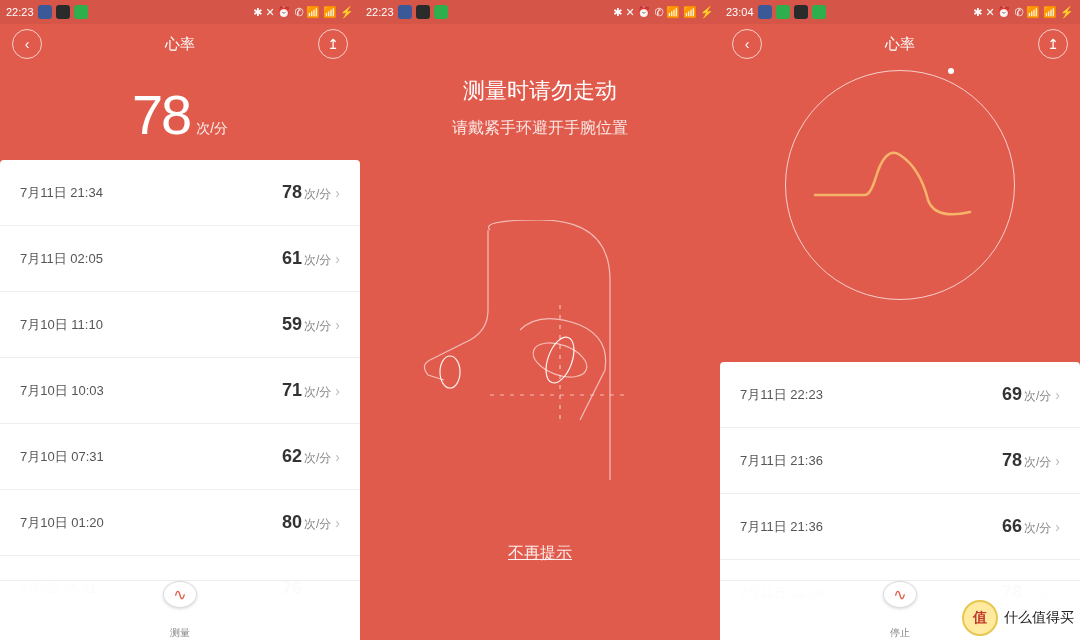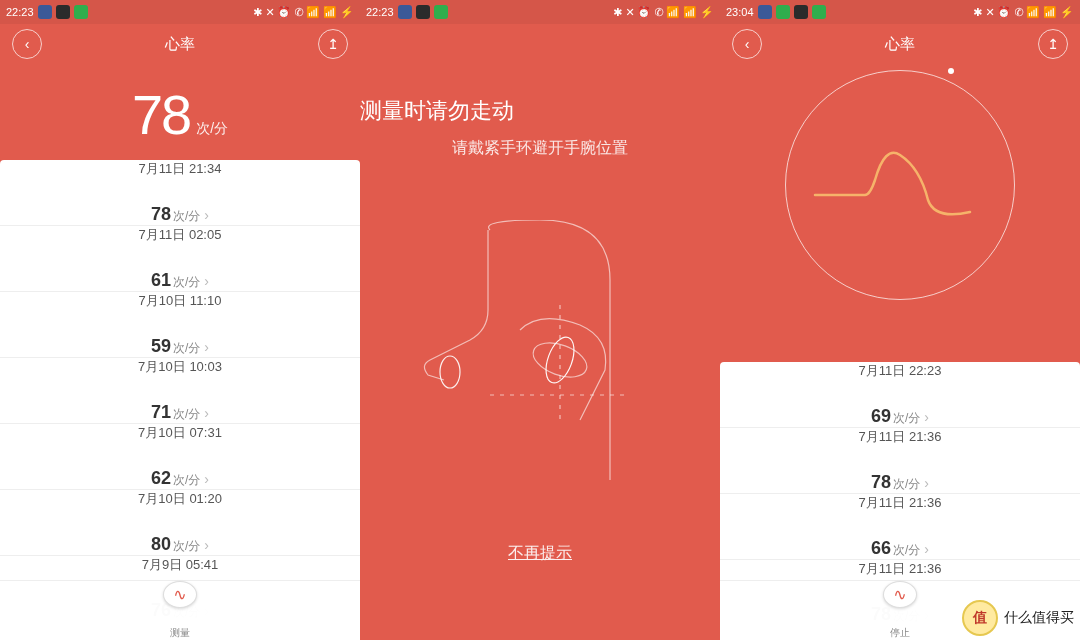--- a/index.html
+++ b/index.html
@@ -18,34 +18,34 @@
   .nav .circle { width:30px; height:30px; border-radius:50%; border:1px solid rgba(255,255,255,.7); display:flex; align-items:center; justify-content:center; font-size:14px; color:#fff; }
   .nav .title { font-size:15px; }
 
   
   .hero { height:100px; display:flex; align-items:center; justify-content:center; }
   .hero .big { font-size:56px; font-weight:500; letter-spacing:-2px; }
   .hero .unit { font-size:14px; margin-left:6px; margin-top:30px; opacity:.9; }
 
   
   .history { position:absolute; top:160px; left:0; right:0; bottom:0; background:#fff; color:#333; border-radius:4px 4px 0 0; overflow:hidden; }
-  .row { height:66px; border-bottom:1px solid #eee; display:flex; align-items:center; justify-content:space-between; padding:0 20px;flex-direction:column; }
+  .row { height:66px; border-bottom:1px solid #eee; display:flex; align-items:center; justify-content:space-between; padding:0 20px; }
   .row .date { font-size:13px; color:#555; }
   .row .val { display:flex; align-items:baseline; color:#333; }
   .row .val .n { font-size:18px; font-weight:700; }
   .row .val .u { font-size:12px; color:#888; margin-left:2px; }
   .row .chev { color:#bbb; font-size:14px; margin-left:4px; }
 
   
   .bottom { position:absolute; left:0; right:0; bottom:0; height:60px; background:rgba(255,255,255,.98); display:flex; flex-direction:column; align-items:center; justify-content:center; border-top:1px solid #eee; }
   .bottom .ico { width:34px; height:34px; border-radius:50%; background:#fff; border:1px solid #ddd; display:flex; align-items:center; justify-content:center; color:#e15b4d; font-size:16px; box-shadow:0 1px 3px rgba(0,0,0,.15); }
   .bottom .lbl { font-size:10px; color:#888; margin-top:18px; }
 
   
-  .screen2 .instr-title { text-align:left; font-size:22px; margin-top:72px; font-weight:400; }
+  .screen2 .instr-title { text-align:center; font-size:22px; margin-top:52px; font-weight:400; }
   .screen2 .instr-sub { text-align:center; font-size:16px; margin-top:12px; opacity:.85; }
   .screen2 .figure { position:absolute; top:220px; left:50%; transform:translateX(-50%); width:260px; height:260px; }
   .screen2 .figure svg { width:100%; height:100%; }
   .screen2 .dont { position:absolute; bottom:76px; left:0; right:0; text-align:center; font-size:16px; text-decoration:underline; opacity:.9; }
   .screen2 .gotit { position:absolute; bottom:12px; left:18px; right:18px; height:44px; border:1px solid rgba(255,255,255,.65); border-radius:22px; display:flex; align-items:center; justify-content:center; font-size:15px; color:#fff; opacity:.9; }
 
   
   .screen3 .circle-wrap { position:absolute; top:70px; left:50%; transform:translateX(-50%); width:230px; height:230px; }
   .ring { width:230px; height:230px; border-radius:50%; border:1.5px solid rgba(255,255,255,.7); position:relative; display:flex; align-items:center; justify-content:center; }
   .ring::before { content:""; position:absolute; top:-3px; right:60px; width:6px; height:6px; background:#fff; border-radius:50%; }

